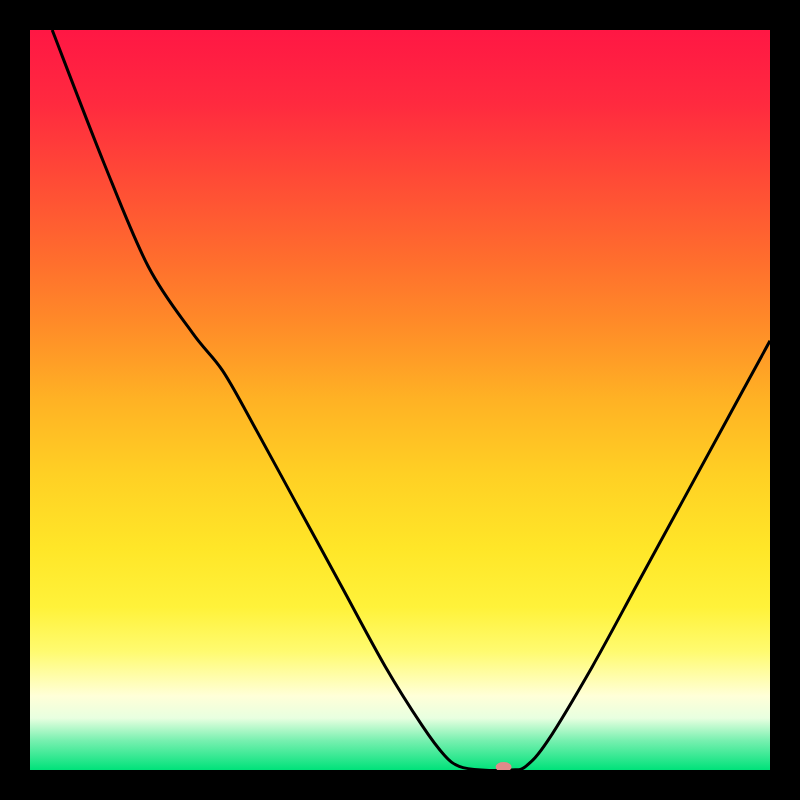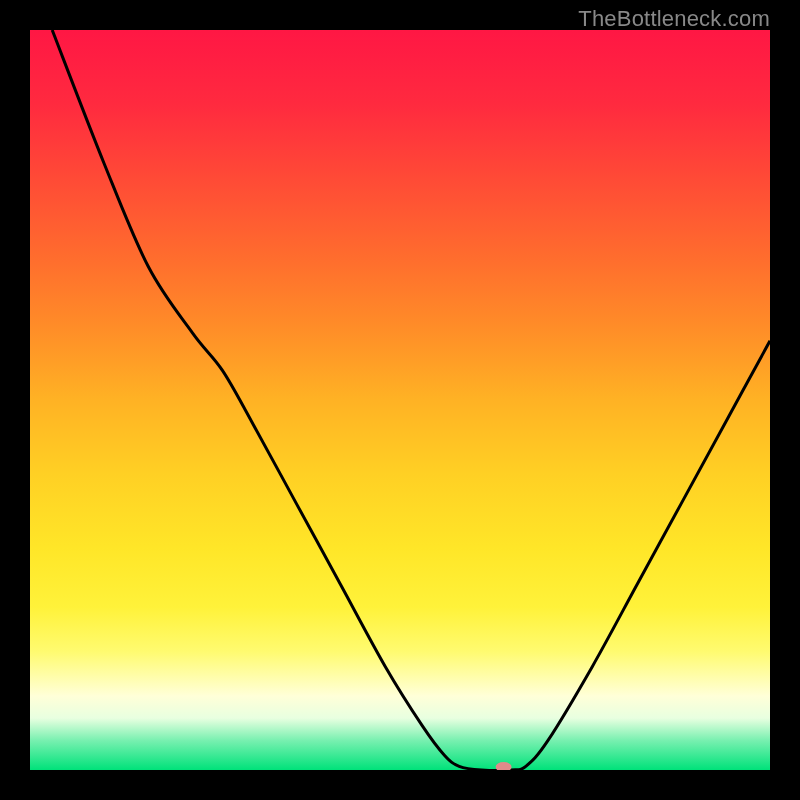--- a/index.html
+++ b/index.html
@@ -35,21 +35,20 @@
     letter-spacing: 0.2px;
   }
   svg {
     display: block;
   }
 </style>
 </head>
 <body>
 
 <div class="chart-container">
-  <div class="watermark">TheBottleneck.com</div>
   <div class="plot-area">
     <svg id="chart-svg" width="740" height="740" viewBox="0 0 740 740">
       <defs>
         <linearGradient id="bg-grad" x1="0" y1="0" x2="0" y2="1">
             <stop offset="0%" stop-color="#ff1744"></stop>
             <stop offset="10%" stop-color="#ff2a3f"></stop>
             <stop offset="20%" stop-color="#ff4a36"></stop>
             <stop offset="30%" stop-color="#ff6a2e"></stop>
             <stop offset="40%" stop-color="#ff8c28"></stop>
             <stop offset="50%" stop-color="#ffb224"></stop>

